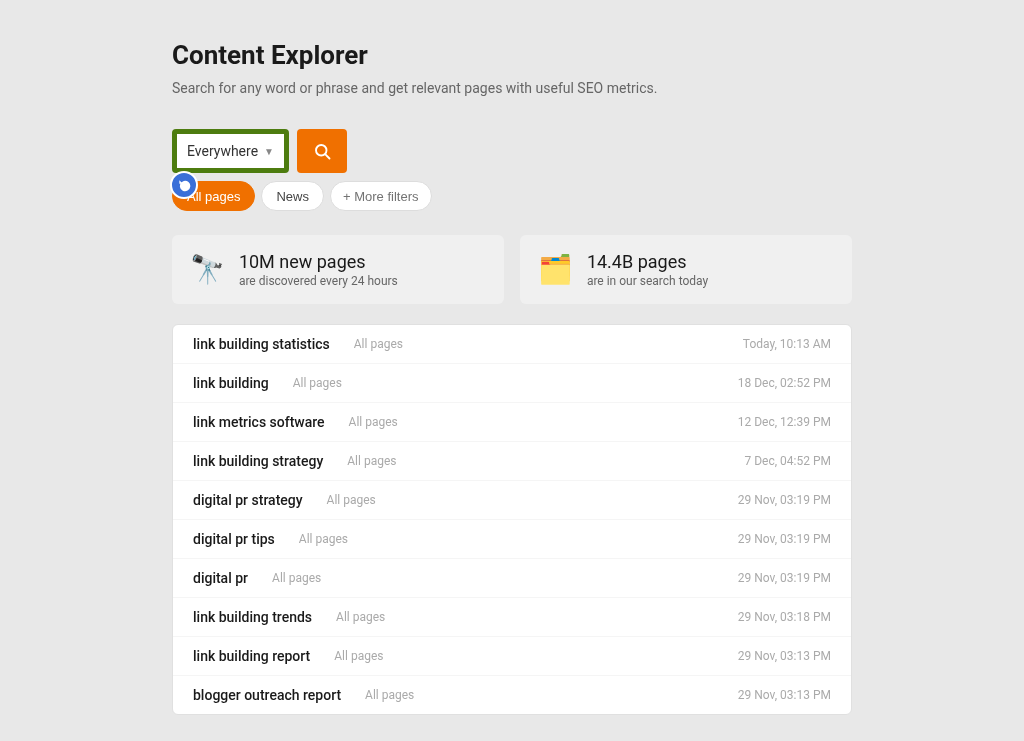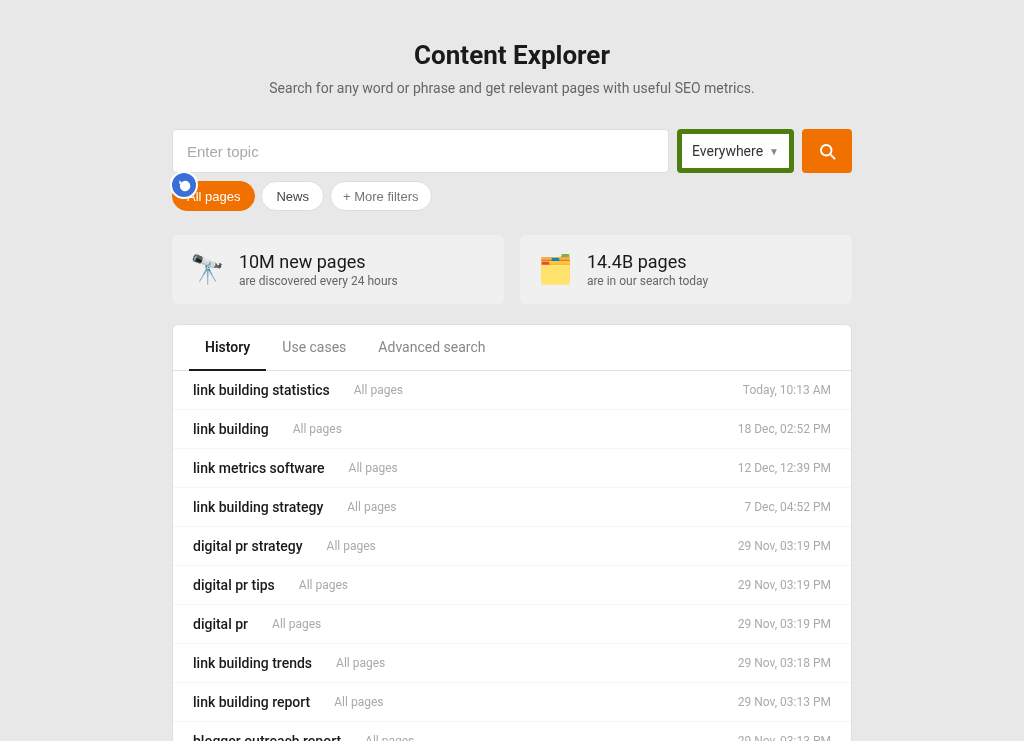--- a/index.html
+++ b/index.html
@@ -10,21 +10,21 @@
       display: flex;
       align-items: flex-start;
       justify-content: center;
       padding: 40px 20px;
     }
     .page-wrapper {
       width: 100%;
       max-width: 680px;
     }
     .header {
-      text-align: center;
+      text-align: left;
       margin-bottom: 30px;
     }
     .header h1 {
       font-size: 26px;
       font-weight: 700;
       color: #1a1a1a;
       margin-bottom: 8px;
     }
     .header p {
       font-size: 14px;
@@ -225,23 +225,20 @@
 <body>
 
 <div class="page-wrapper">
 
   <div class="header">
     <h1>Content Explorer</h1>
     <p>Search for any word or phrase and get relevant pages with useful SEO metrics.</p>
   </div>
 
   <div class="search-row">
-    <div class="search-input-wrapper">
-      <input class="search-input" type="text" placeholder="Enter topic" style="">
-    </div>
     <div class="location-dropdown">
       <span>Everywhere</span>
       <span class="chevron">▼</span>
     </div>
     <button class="search-button">
       <svg width="18" height="18" viewBox="0 0 24 24" fill="none" stroke="white" stroke-width="2.5" stroke-linecap="round" stroke-linejoin="round">
         <circle cx="11" cy="11" r="7"></circle>
         <line x1="16.5" y1="16.5" x2="22" y2="22"></line>
       </svg>
     </button>
@@ -270,25 +267,20 @@
       <div class="stat-icon">🗂️</div>
       <div class="stat-text">
         <div class="stat-number">14.4B pages</div>
         <div class="stat-desc">are in our search today</div>
       </div>
     </div>
   </div>
 
   <div class="main-card">
 
-    <div class="tabs-row">
-      <div class="tab active">History</div>
-      <div class="tab">Use cases</div>
-      <div class="tab">Advanced search</div>
-    </div>
 
     <div class="history-list" id="history-list">
         <div class="history-item">
       <div class="history-left">
         <span class="history-query">link building statistics</span>
         <span class="history-filter-tag">All pages</span>
       </div>
       <span class="history-date">Today, 10:13 AM</span>
     </div>
         <div class="history-item">

